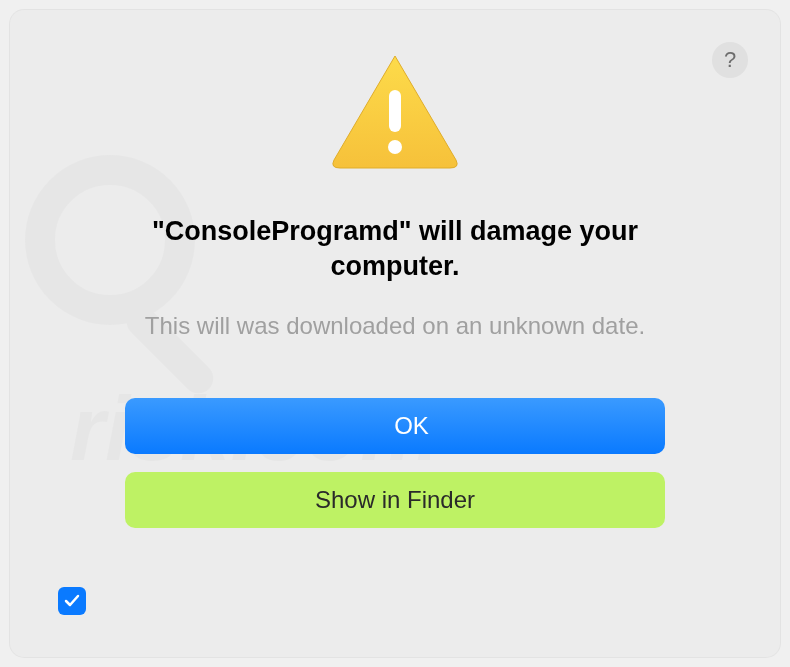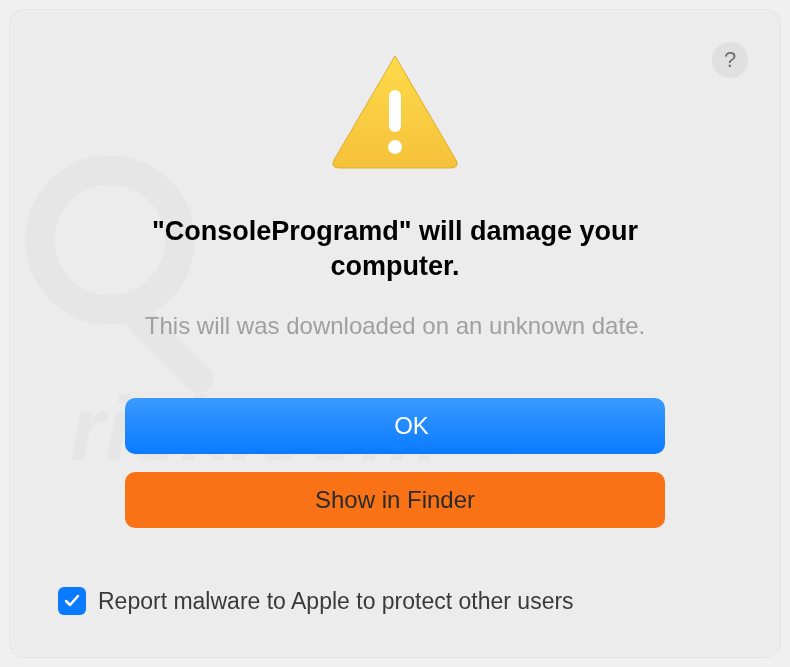--- a/index.html
+++ b/index.html
@@ -82,21 +82,21 @@
       margin-bottom: 18px;
     }
     
     .button-primary {
       background: linear-gradient(180deg, #3a9aff 0%, #0a7aff 100%);
       color: #fff;
       padding-left: 33px;
     }
     
     .button-secondary {
-      background: #f97316;
+      background: #bef264;
       color: #2a2a2a;
     }
     
     .checkbox-row {
       position: absolute;
       bottom: 42px;
       left: 48px;
       display: flex;
       align-items: center;
       gap: 12px;
@@ -180,16 +180,15 @@
 
     <button class="button button-secondary">Show in Finder</button>
   </div>
 
   <div class="checkbox-row">
     <div class="checkbox">
       <svg width="20" height="20" viewBox="0 0 20 20">
         <path d="M 4 10 L 8 14 L 16 5" stroke="#fff" stroke-width="2.5" fill="none" stroke-linecap="round" stroke-linejoin="round"></path>
       </svg>
     </div>
-    <span class="checkbox-label">Report malware to Apple to protect other users</span>
   </div>
 
 </div>
 
 </body></html>

